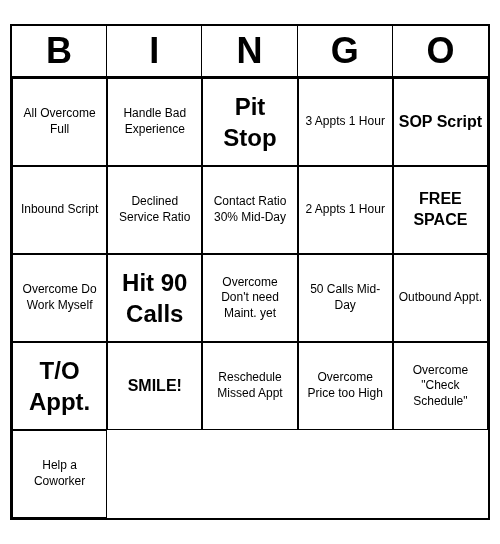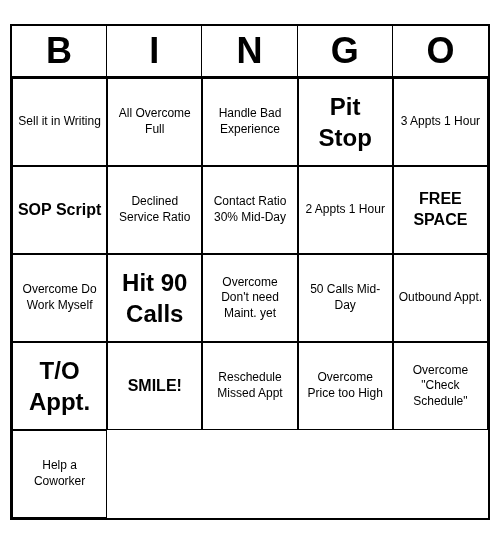--- a/index.html
+++ b/index.html
@@ -64,26 +64,26 @@
 
 <div class="bingo-card">
   <div class="bingo-header">
   <div class="bingo-letter">B</div>
       <div class="bingo-letter">I</div>
       <div class="bingo-letter">N</div>
       <div class="bingo-letter">G</div>
       <div class="bingo-letter">O</div>
     </div>
   <div class="bingo-grid">
-  <div class="bingo-cell">Sell it in Writing</div>
       <div class="bingo-cell">All Overcome Full</div>
       <div class="bingo-cell">Handle Bad Experience</div>
       <div class="bingo-cell large-text">Pit Stop</div>
       <div class="bingo-cell">3 Appts 1 Hour</div>
       <div class="bingo-cell medium-text">SOP Script</div>
+      <div class="bingo-cell">Inbound Script</div>
       <div class="bingo-cell">Declined Service Ratio</div>
       <div class="bingo-cell">Contact Ratio 30% Mid-Day</div>
       <div class="bingo-cell">2 Appts 1 Hour</div>
       <div class="bingo-cell free-space">FREE SPACE</div>
       <div class="bingo-cell">Overcome Do Work Myself</div>
       <div class="bingo-cell large-text">Hit 90 Calls</div>
       <div class="bingo-cell">Overcome Don't need Maint. yet</div>
       <div class="bingo-cell">50 Calls Mid-Day</div>
       <div class="bingo-cell">Outbound Appt.</div>
       <div class="bingo-cell large-text">T/O Appt.</div>

